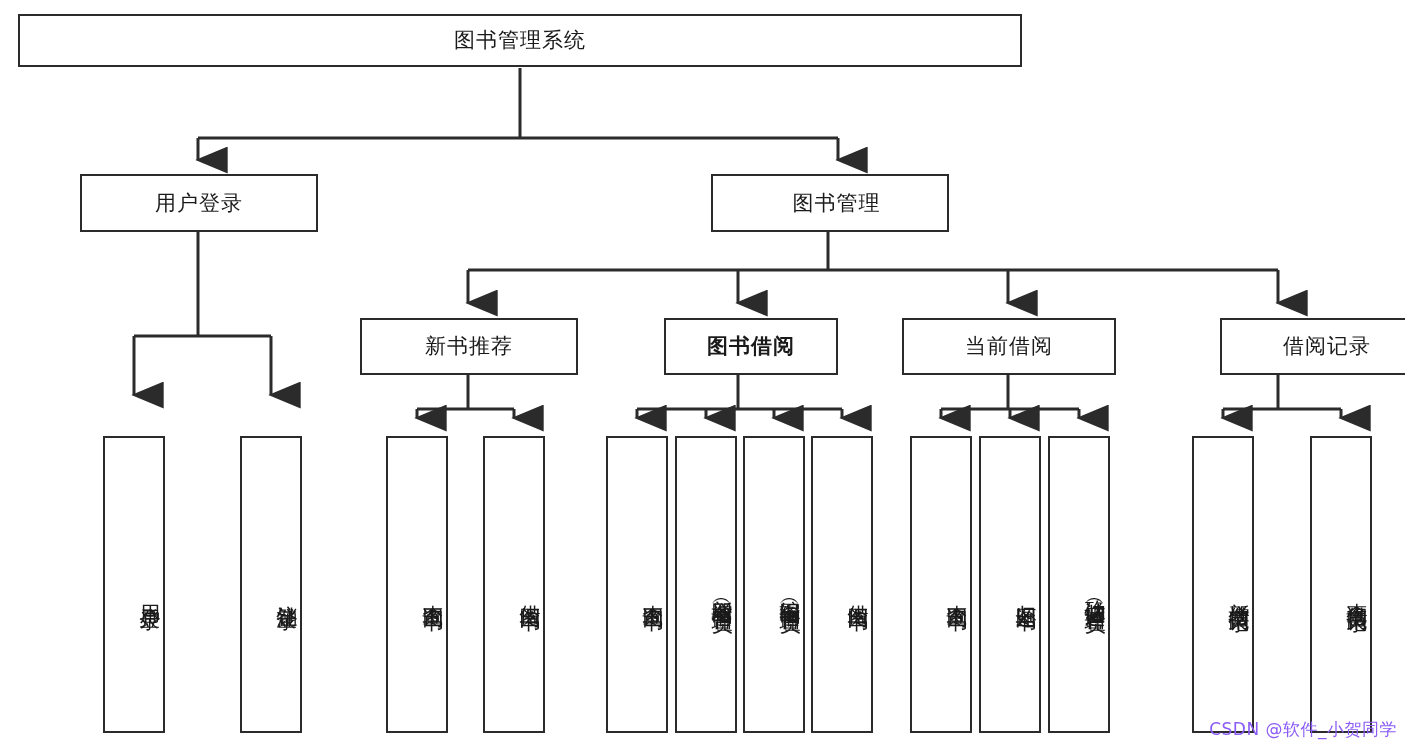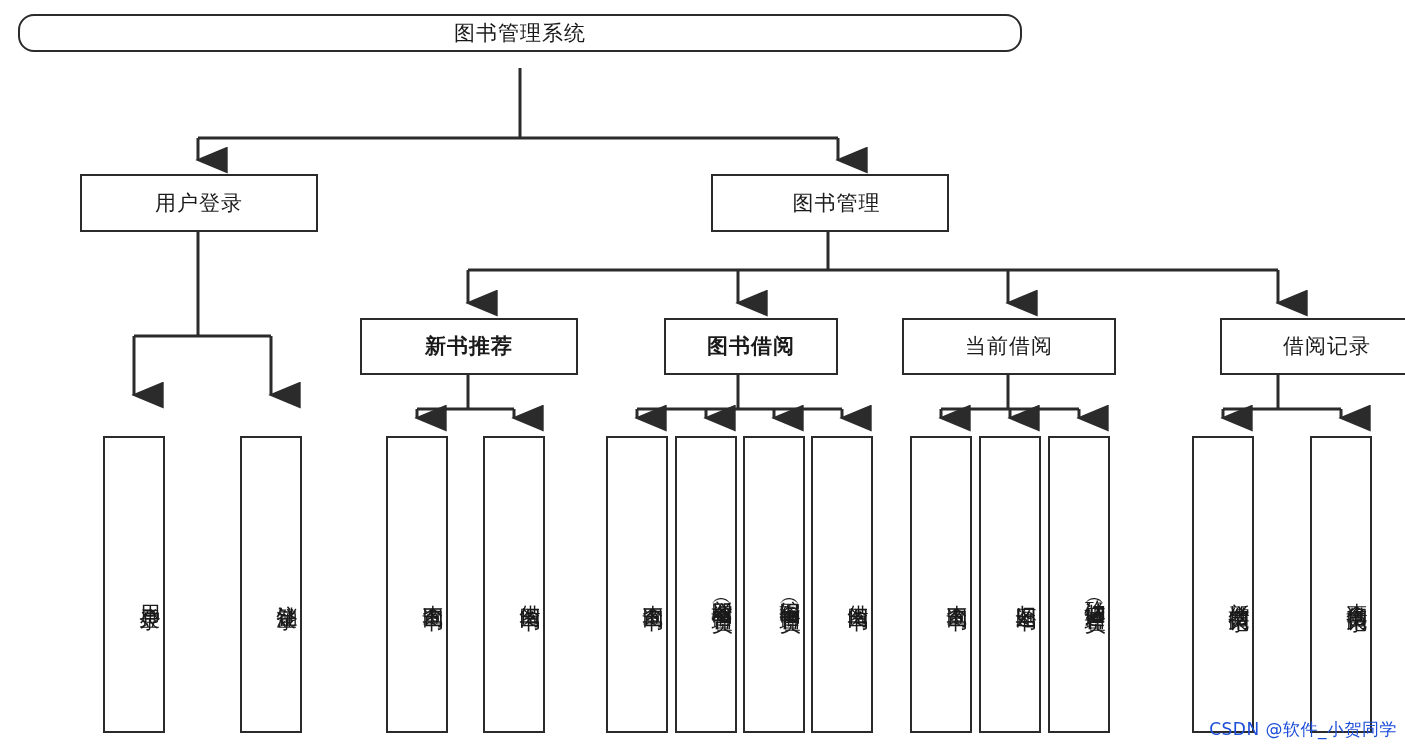--- a/index.html
+++ b/index.html
@@ -53,21 +53,21 @@
     padding-top: 14px;
   }
   .node.vert > span {
     display: block;
   }
   #watermark {
     position: absolute;
     right: 8px;
     bottom: 6px;
     font-size: 17px;
-    color: #1d4ed8;
+    color: #8b5cf6;
     letter-spacing: 0.5px;
     white-space: nowrap;
     user-select: none;
   }
 </style>
 </head>
 <body>
 
 <div id="diagram-root">
 
@@ -114,32 +114,32 @@
       <path d="M1010,409 L1010,418" marker-end="url(#arrow)"></path>
       <path d="M1079,409 L1079,418" marker-end="url(#arrow)"></path>
 
       <path d="M1278,375 L1278,409"></path>
       <path d="M1223,409 L1341,409"></path>
       <path d="M1223,409 L1223,418" marker-end="url(#arrow)"></path>
       <path d="M1341,409 L1341,418" marker-end="url(#arrow)"></path>
     </g>
   </svg>
 
-  <div class="node horiz" style="left:18px; top:14px; width:1004px; height:38px;border-radius:16px;">
+  <div class="node horiz" style="left:18px; top:14px; width:1004px; height:53px;">
     <span>图书管理系统</span>
   </div>
 
   <div class="node horiz" style="left:80px; top:174px; width:238px; height:58px;">
     <span>用户登录</span>
   </div>
   <div class="node horiz" style="left:711px; top:174px; width:238px; height:58px;padding-left:13px;">
     <span>图书管理</span>
   </div>
 
-  <div class="node horiz" style="left:360px; top:318px; width:218px; height:57px;font-weight:bold;">
+  <div class="node horiz" style="left:360px; top:318px; width:218px; height:57px;">
     <span>新书推荐</span>
   </div>
   <div class="node horiz" style="left:664px; top:318px; width:174px; height:57px;font-weight:bold;">
     <span>图书借阅</span>
   </div>
   <div class="node horiz" style="left:902px; top:318px; width:214px; height:57px;">
     <span>当前借阅</span>
   </div>
   <div class="node horiz" style="left:1220px; top:318px; width:214px; height:57px;">
     <span>借阅记录</span>

